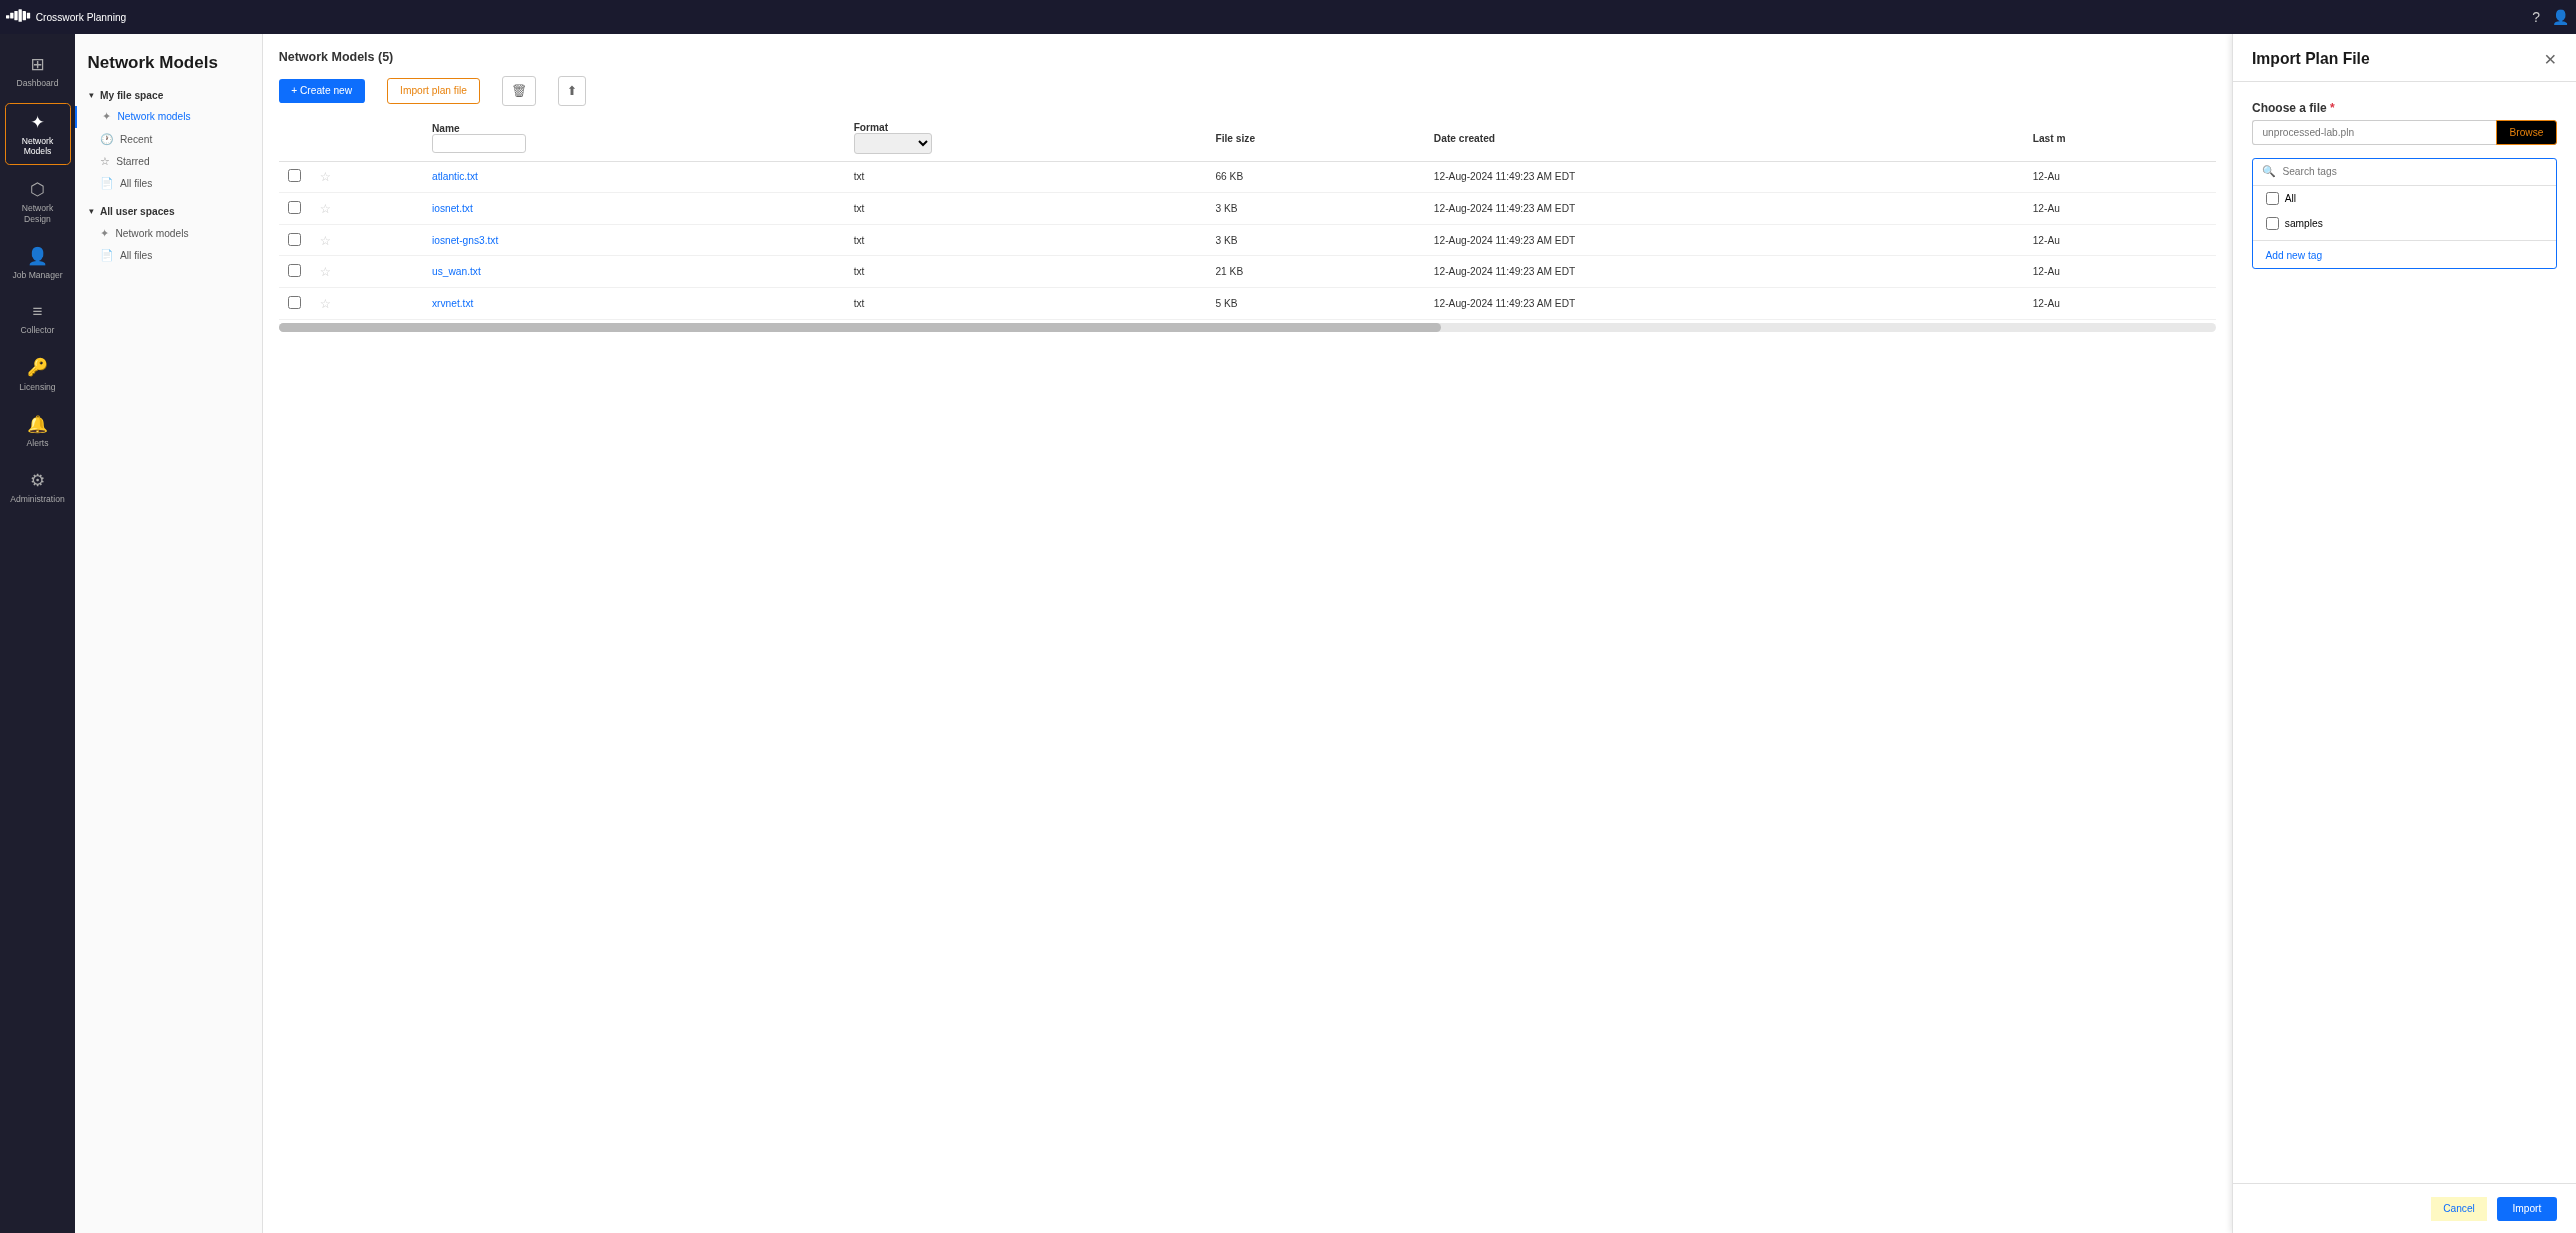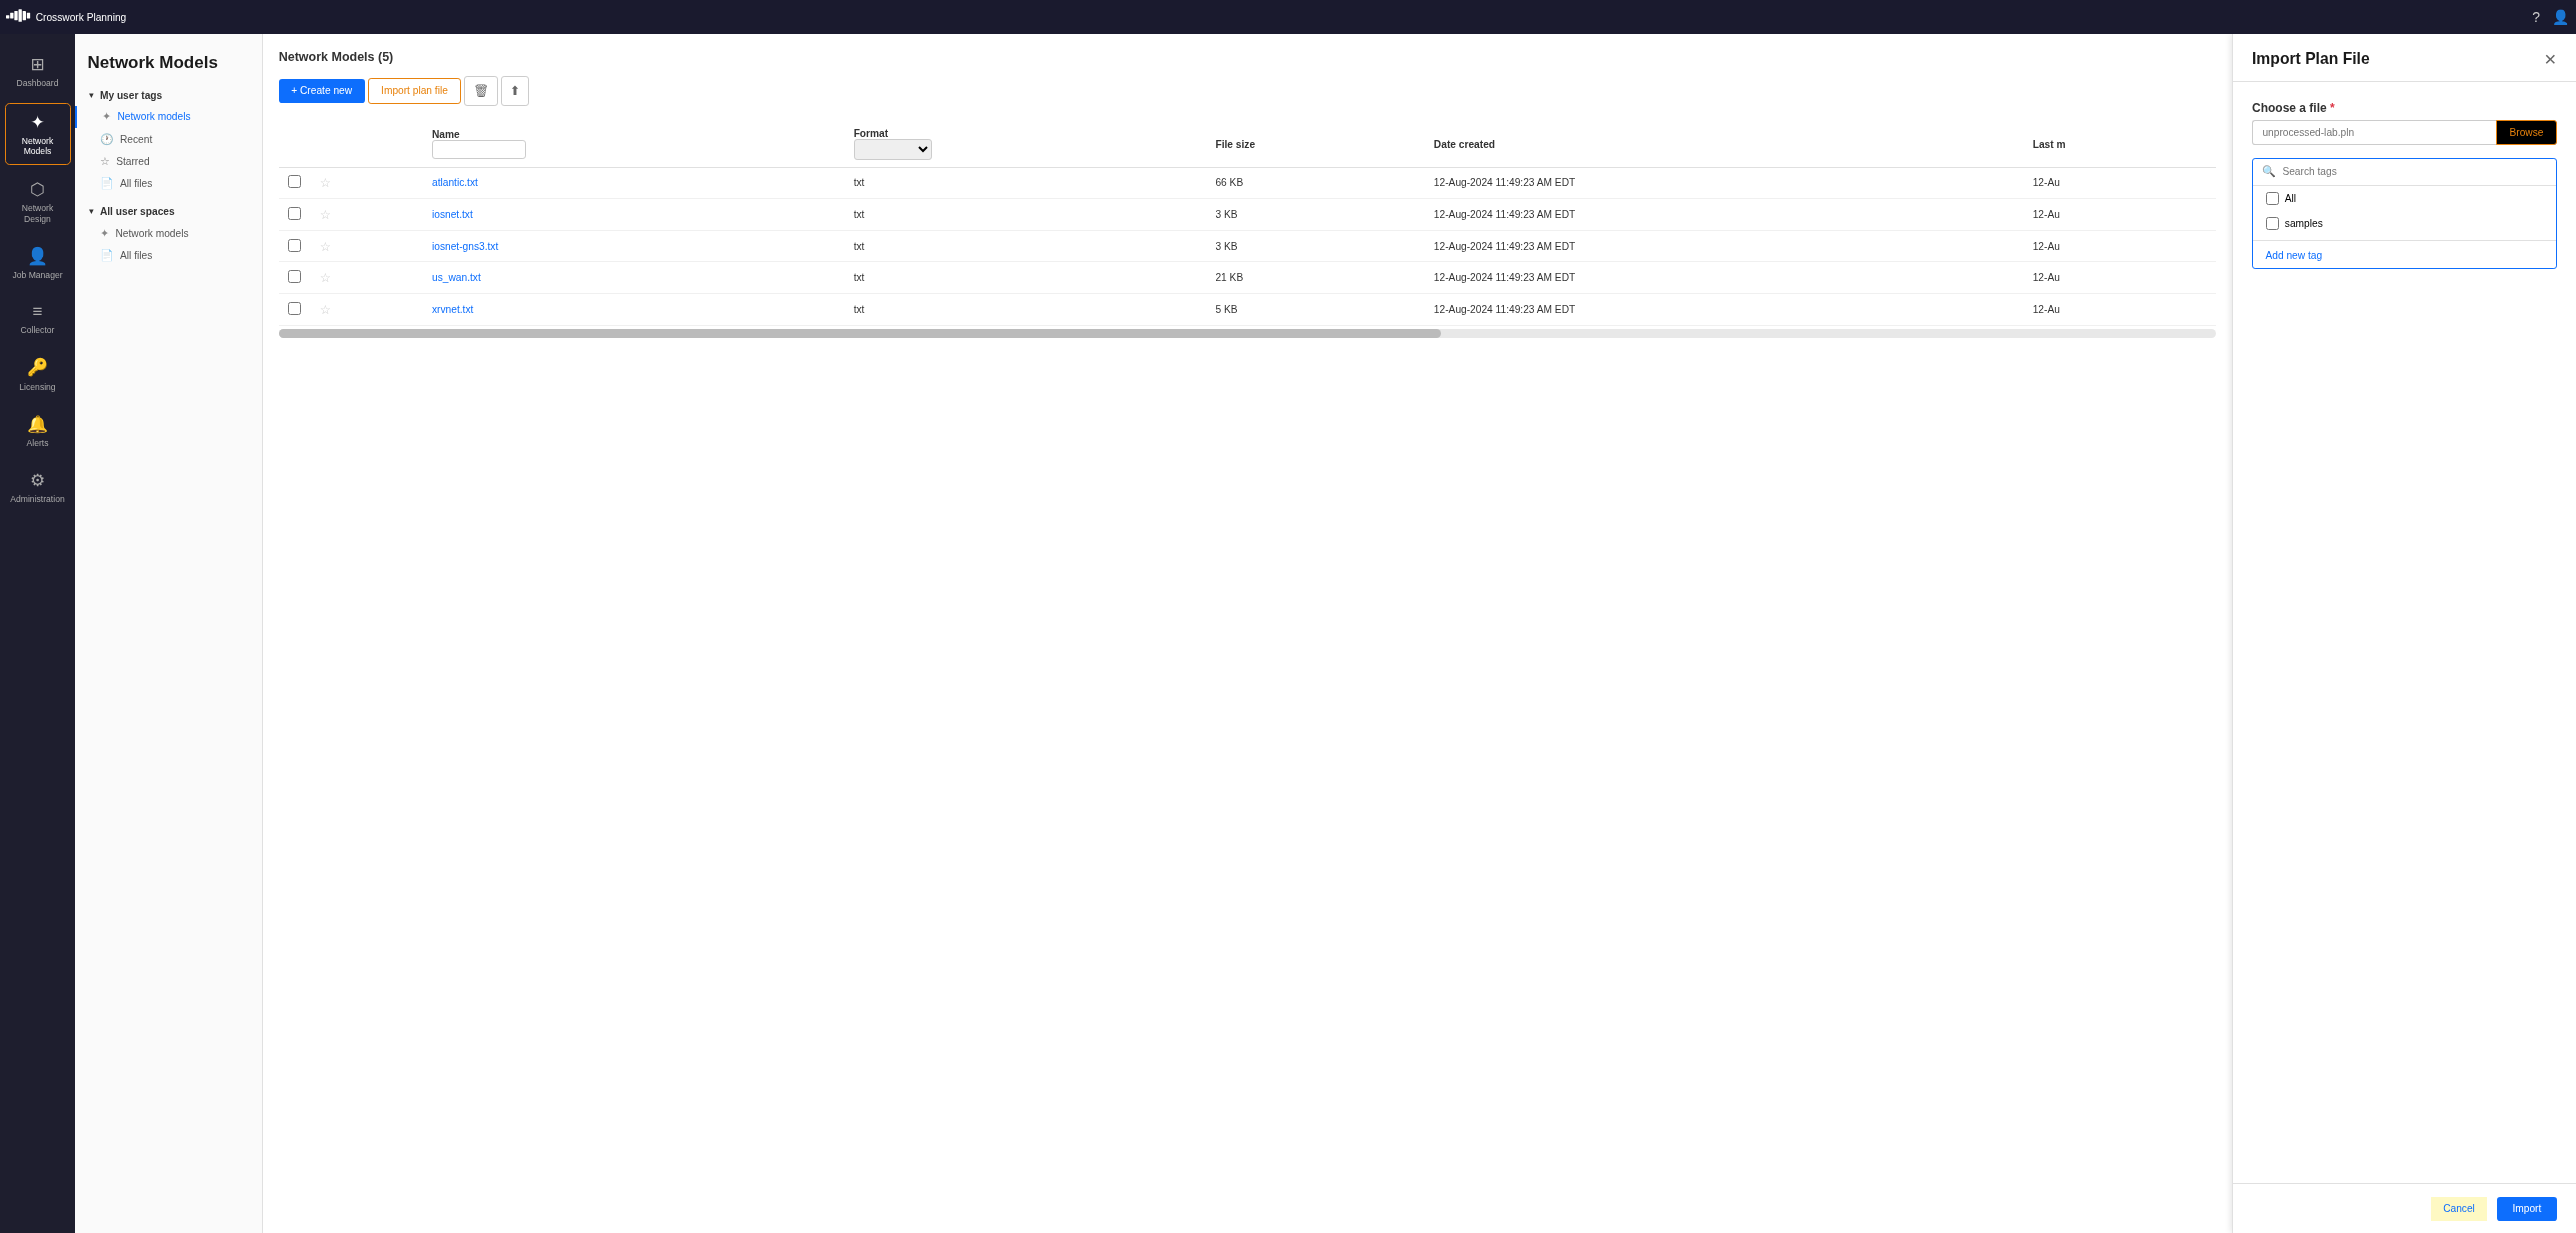--- a/index.html
+++ b/index.html
@@ -92,21 +92,21 @@
     }
     .sec-item.active { color: #0d6efd; font-weight: 500; }
     .sec-item-icon { font-size: 11px; color: #888; }
 
     
     .main-panel { flex: 1; display: flex; flex-direction: column; overflow: hidden; padding: 15.7px; }
     .panel-header { display: flex; align-items: center; gap: 6.3px; margin-bottom: 12.5px; }
     .panel-title { font-size: 12.5px; font-weight: 600; color: #333; }
 
     
-    .toolbar { display: flex; align-items: center; gap: 3px; margin-bottom: 16px; }
+    .toolbar { display: flex; align-items: center; gap: 22px; margin-bottom: 10px; }
     .btn-primary {
       background: #0d6efd;
       color: white;
       border: none;
       padding: 6.3px 12.5px;
       border-radius: 3.1px;
       cursor: pointer;
       font-size: 10.2px;
       font-weight: 500;
       display: flex;
@@ -349,21 +349,21 @@
   </div>
 
   <div class="content-area">
 
     <div class="secondary-sidebar">
       <div class="page-title">Network Models</div>
 
       <div class="sec-section">
         <div class="sec-section-header">
           <span class="chevron">▼</span>
-          <span>My user tags</span>
+          <span>My file space</span>
         </div>
         <div class="sec-item active active-border">
           <span class="sec-item-icon">✦</span>
           <span>Network models</span>
         </div>
         <div class="sec-item">
           <span class="sec-item-icon">🕐</span>
           <span>Recent</span>
         </div>
         <div class="sec-item">

